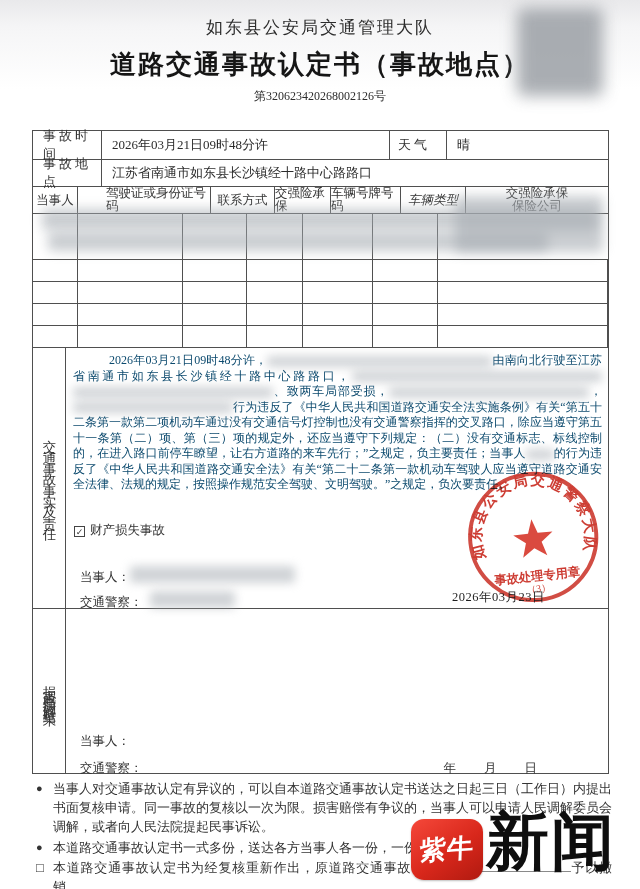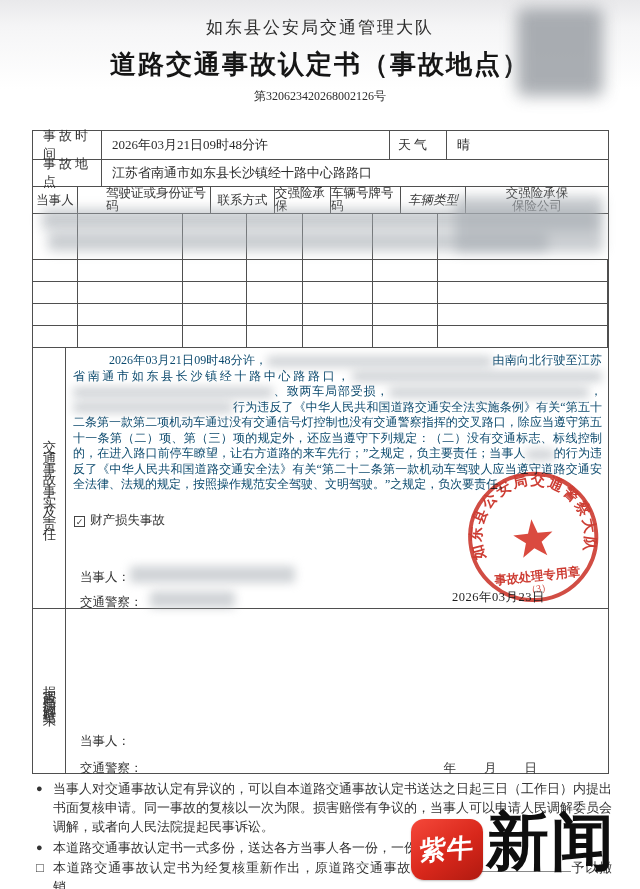--- a/index.html
+++ b/index.html
@@ -163,21 +163,21 @@
     </div>
 
     <div class="row sec sec-facts">
       <div class="vlab">
         <div class="vtxt f">交通事故事实及责任</div>
       </div>
       <div class="sec-body">
         <div class="para">
           <span class="indent"></span><span>2026年03月21日09时48分许，</span><span class="ib" style="width:225px;"></span><span>由南向北行驶至</span><span>江苏省南通市如东县长沙镇经十路中心路路口，</span><span class="ib" style="width:250px;"></span><span class="ib" style="width:200px;"></span><span>、致两车局部受损，</span><span class="ib" style="width:200px;"></span><span>，</span><span class="ib" style="width:160px;"></span><span>行为违反了《中华人民共和国道路交通安全法实施条例》有关“第五十二条第一款第二项机动车通过没有交通信号灯控制也没有交通警察指挥的交叉路口，除应当遵守第五十一条第（二）项、第（三）项的规定外，还应当遵守下列规定：（二）没有交通标志、标线控制的，在进入路口前停车瞭望，让右方道路的来车先行；”之规定，负主要责任；当事人</span><span class="ib" style="width:28px;"></span><span>的行为违反了《中华人民共和国道路交通安全法》有关“第二十二条第一款机动车驾驶人应当遵守道路交通安全法律、法规的规定，按照操作规范安全驾驶、文明驾驶。”之规定，负次要责任。</span>
         </div>
-        <div class="cbline" style="top:164px;">
+        <div class="cbline" style="top:174px;">
           <span class="cbox">✓</span><span>财产损失事故</span>
         </div>
         <div class="sigline" style="top:221px;">当事人：</div>
         <div class="sig-blur" style="left:64px;top:218px;width:165px;"></div>
         <div class="sigline" style="top:246px;">交通警察：</div>
         <div class="sig-blur" style="left:84px;top:243px;width:85px;"></div>
       </div>
     </div>
 
     <div class="row sec sec-med">

